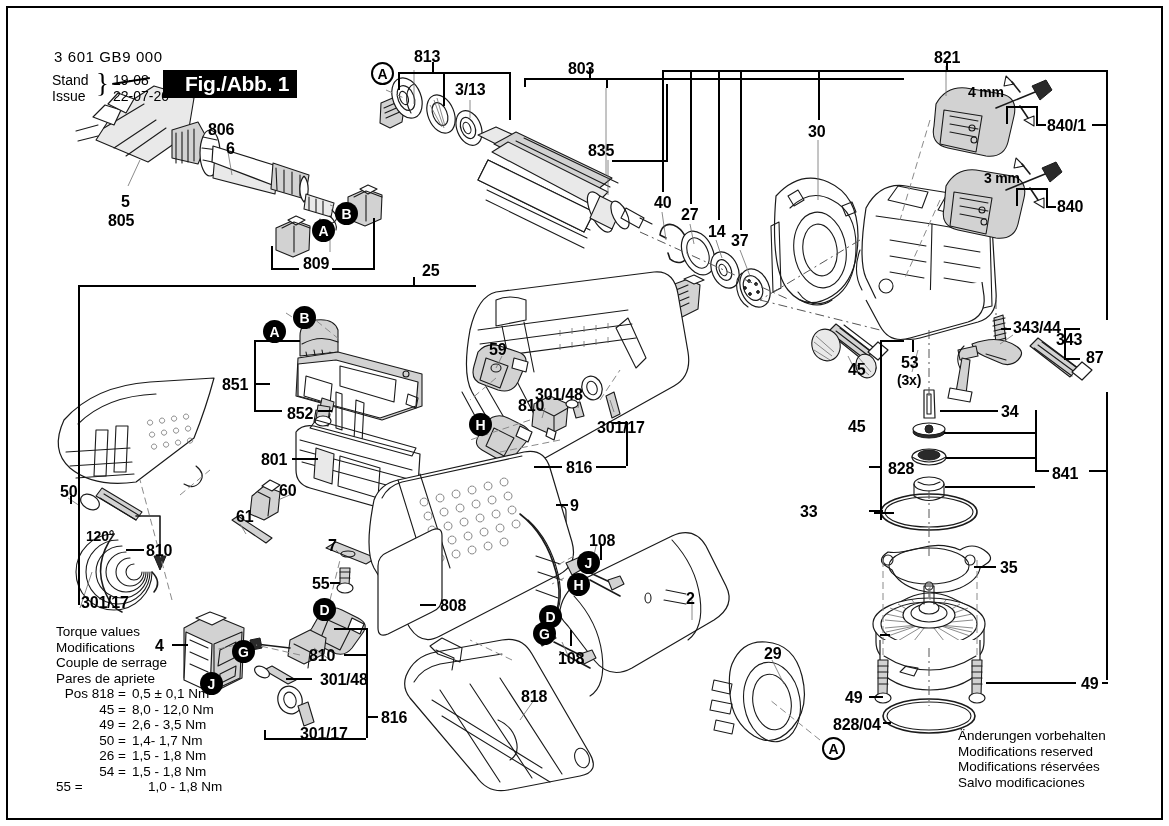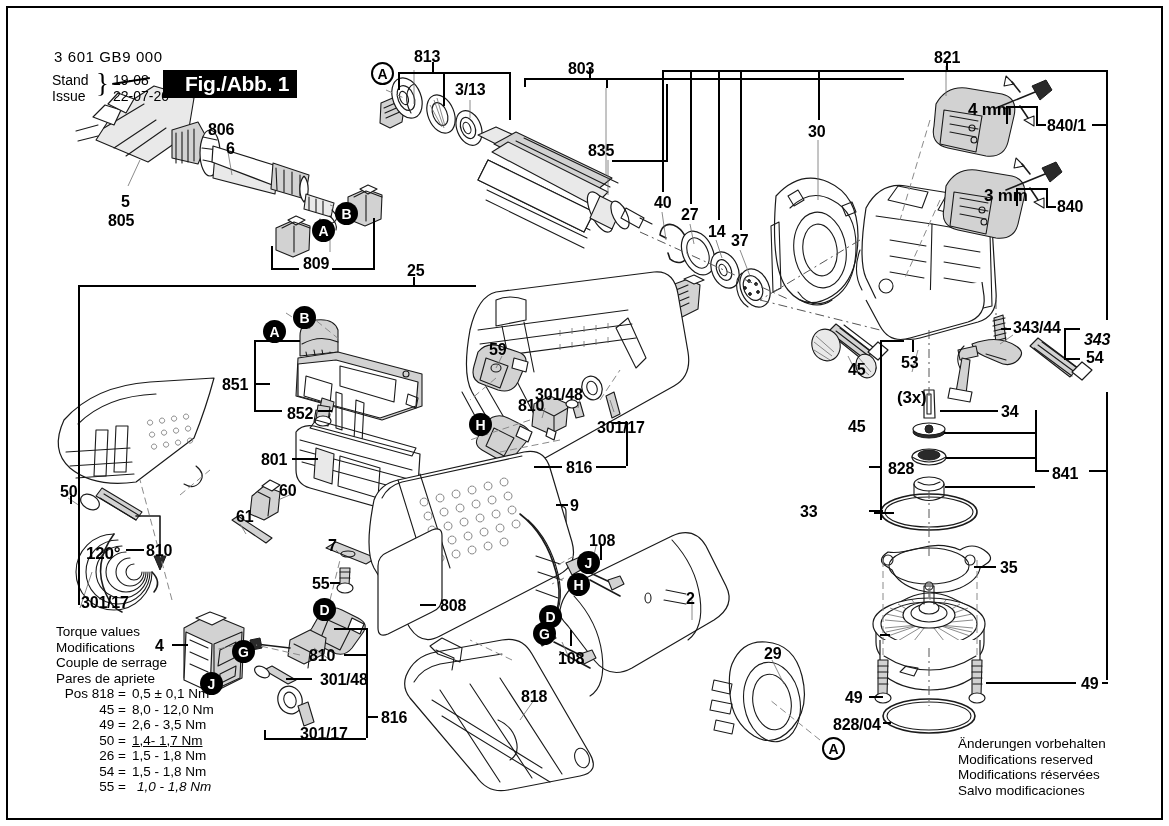--- a/index.html
+++ b/index.html
@@ -25,21 +25,21 @@
   
   .lbl {
     position: absolute;
     font-weight: bold;
     color: #000;
     white-space: nowrap;
     line-height: 1;
     letter-spacing: -0.2px;
   }
   .lbl.n { font-size: 16px; }
-  .lbl.sm { font-size: 17px; margin-top: 16px; }
+  .lbl.sm { font-size: 14px; }
   .plain {
     position: absolute;
     font-size: 13.5px;
     color: #000;
     white-space: pre;
     line-height: 15.5px;
   }
   .partno {
     position: absolute;
     font-size: 15px;
@@ -594,28 +594,28 @@
 
   <div style="position:absolute; left:56px; top:624px;">
     <div class="plain" style="position:relative; left:0; top:0;">Torque values</div>
     <div class="plain" style="position:relative; left:0; top:0;">Modifications</div>
     <div class="plain" style="position:relative; left:0; top:0;">Couple de serrage</div>
     <div class="plain" style="position:relative; left:0; top:0;">Pares de apriete</div>
     <div id="torque-rows">
         <div class="plain" style="position: relative;"><span style="display: inline-block; width: 70px; text-align: right;">Pos 818 =</span><span style="margin-left: 6px;">0,5 ± 0,1 Nm</span></div>
         <div class="plain" style="position: relative;"><span style="display: inline-block; width: 70px; text-align: right;">45 =</span><span style="margin-left: 6px;">8,0 - 12,0 Nm</span></div>
         <div class="plain" style="position: relative;"><span style="display: inline-block; width: 70px; text-align: right;">49 =</span><span style="margin-left: 6px;">2,6 - 3,5 Nm</span></div>
-        <div class="plain" style="position: relative; text-decoration: underline;"><span style="display: inline-block; width: 70px; text-align: right;">50 =</span><span style="margin-left: 6px;">1,4- 1,7 Nm</span></div>
+        <div class="plain" style="position: relative;"><span style="display: inline-block; width: 70px; text-align: right;">50 =</span><span style="margin-left: 6px;">1,4- 1,7 Nm</span></div>
         <div class="plain" style="position: relative;"><span style="display: inline-block; width: 70px; text-align: right;">26 =</span><span style="margin-left: 6px;">1,5 - 1,8 Nm</span></div>
         <div class="plain" style="position: relative;"><span style="display: inline-block; width: 70px; text-align: right;">54 =</span><span style="margin-left: 6px;">1,5 - 1,8 Nm</span></div>
-        <div class="plain" style="position: relative;"><span style="display: inline-block; width: 70px; text-align: right;">55 =</span><span style="margin-left: 11px; font-style: italic;">1,0 - 1,8 Nm</span></div>
+        <div class="plain" style="position: relative;"><span style="display: inline-block; width: 70px; ">55 =</span><span style="margin-left: 22px;">1,0 - 1,8 Nm</span></div>
       </div>
   </div>
 
-  <div style="position:absolute; left:958px; top:728px;margin-top:8px;">
+  <div style="position:absolute; left:958px; top:728px;">
     <div class="plain" style="position:relative;">Änderungen vorbehalten</div>
     <div class="plain" style="position:relative;">Modifications reserved</div>
     <div class="plain" style="position:relative;">Modifications réservées</div>
     <div class="plain" style="position:relative;">Salvo modificaciones</div>
   </div>
 
   <div>
 
     <div class="ln v" style="left:271px; top:246px; height:24px;"></div>
     <div class="ln h" style="left:271px; top:268px; width:28px;"></div>
@@ -757,35 +757,35 @@
       <div class="lbl n" style="left: 681px; top: 207px;">27</div>
       <div class="lbl n" style="left: 708px; top: 224px;">14</div>
       <div class="lbl n" style="left: 731px; top: 233px;">37</div>
       <div class="lbl n" style="left: 808px; top: 124px;">30</div>
       <div class="lbl n" style="left: 934px; top: 50px;">821</div>
       <div class="lbl sm" style="left: 968px; top: 85px;">4 mm</div>
       <div class="lbl n" style="left: 1047px; top: 118px;">840/1</div>
       <div class="lbl sm" style="left: 984px; top: 171px;">3 mm</div>
       <div class="lbl n" style="left: 1057px; top: 199px;">840</div>
       <div class="lbl n" style="left: 1013px; top: 320px;">343/44</div>
-      <div class="lbl n" style="left: 1084px; top: 332px; font-style: italic;">343</div>
-      <div class="lbl n" style="left: 1086px; top: 350px;">54</div>
+      <div class="lbl n" style="left: 1056px; top: 332px;">343</div>
+      <div class="lbl n" style="left: 1086px; top: 350px;">87</div>
       <div class="lbl n" style="left: 901px; top: 355px;">53</div>
       <div class="lbl sm" style="left: 897px; top: 373px;">(3x)</div>
       <div class="lbl n" style="left: 848px; top: 362px;">45</div>
       <div class="lbl n" style="left: 848px; top: 419px;">45</div>
       <div class="lbl n" style="left: 1001px; top: 404px;">34</div>
       <div class="lbl n" style="left: 888px; top: 461px;">828</div>
       <div class="lbl n" style="left: 1052px; top: 466px;">841</div>
       <div class="lbl n" style="left: 800px; top: 504px;">33</div>
       <div class="lbl n" style="left: 1000px; top: 560px;">35</div>
       <div class="lbl n" style="left: 845px; top: 690px;">49</div>
       <div class="lbl n" style="left: 1081px; top: 676px;">49</div>
       <div class="lbl n" style="left: 833px; top: 717px;">828/04</div>
-      <div class="lbl n" style="left: 407px; top: 263px;">25</div>
+      <div class="lbl n" style="left: 422px; top: 263px;">25</div>
       <div class="lbl n" style="left: 222px; top: 377px;">851</div>
       <div class="lbl n" style="left: 287px; top: 406px;">852</div>
       <div class="lbl n" style="left: 261px; top: 452px;">801</div>
       <div class="lbl n" style="left: 489px; top: 342px;">59</div>
       <div class="lbl n" style="left: 535px; top: 387px;">301/48</div>
       <div class="lbl n" style="left: 518px; top: 398px;">810</div>
       <div class="lbl n" style="left: 597px; top: 420px;">301/17</div>
       <div class="lbl n" style="left: 566px; top: 460px;">816</div>
       <div class="lbl n" style="left: 570px; top: 498px;">9</div>
       <div class="lbl n" style="left: 60px; top: 484px;">50</div>

